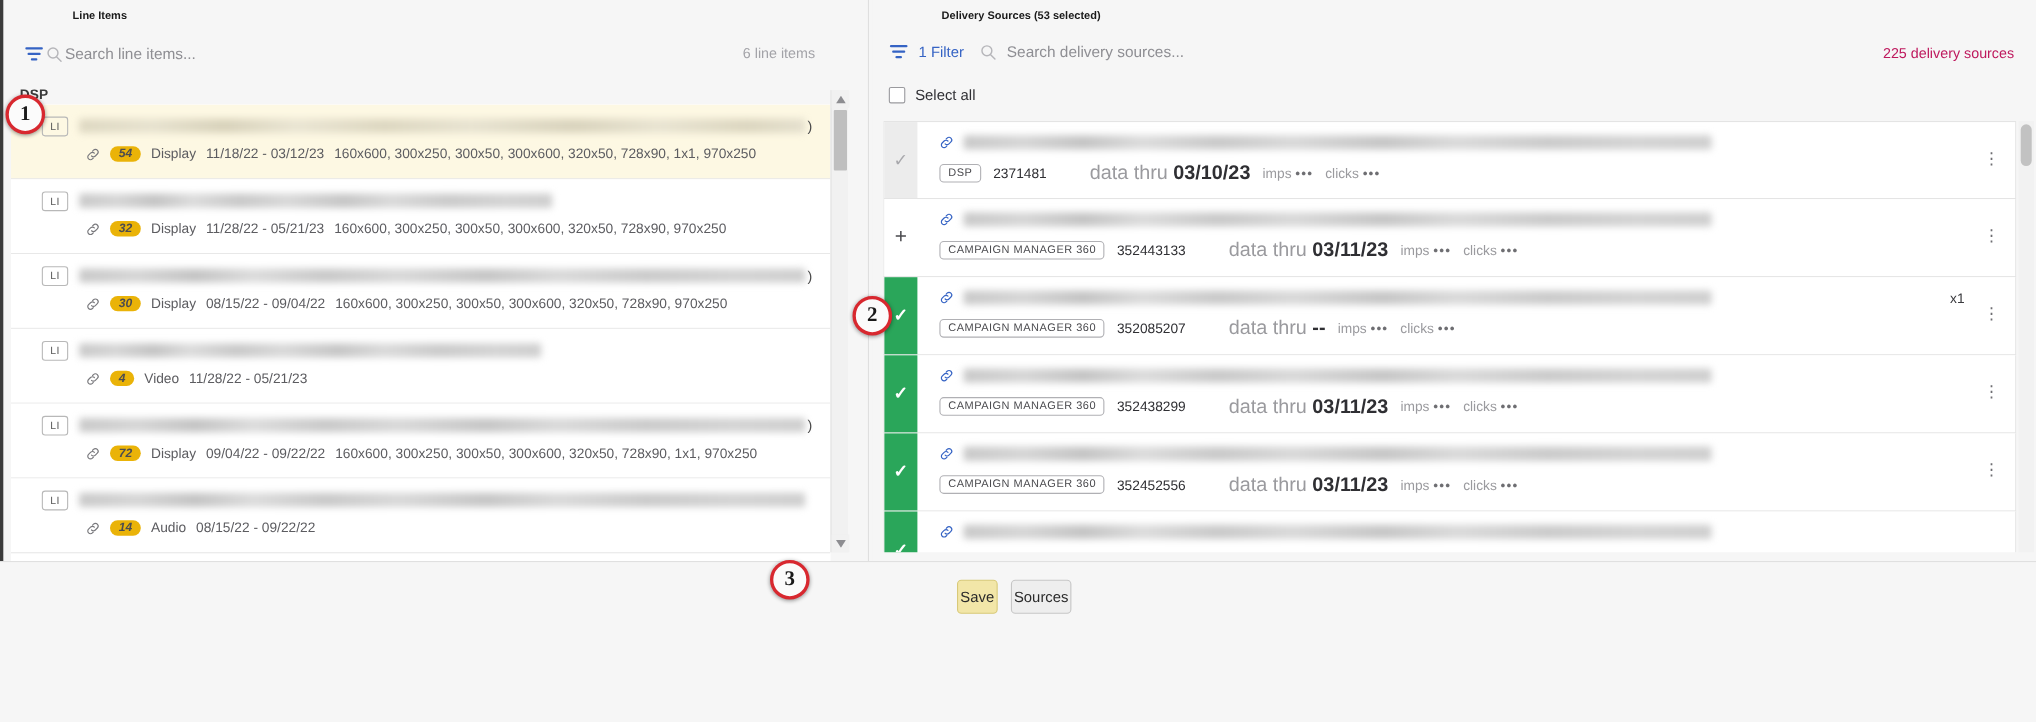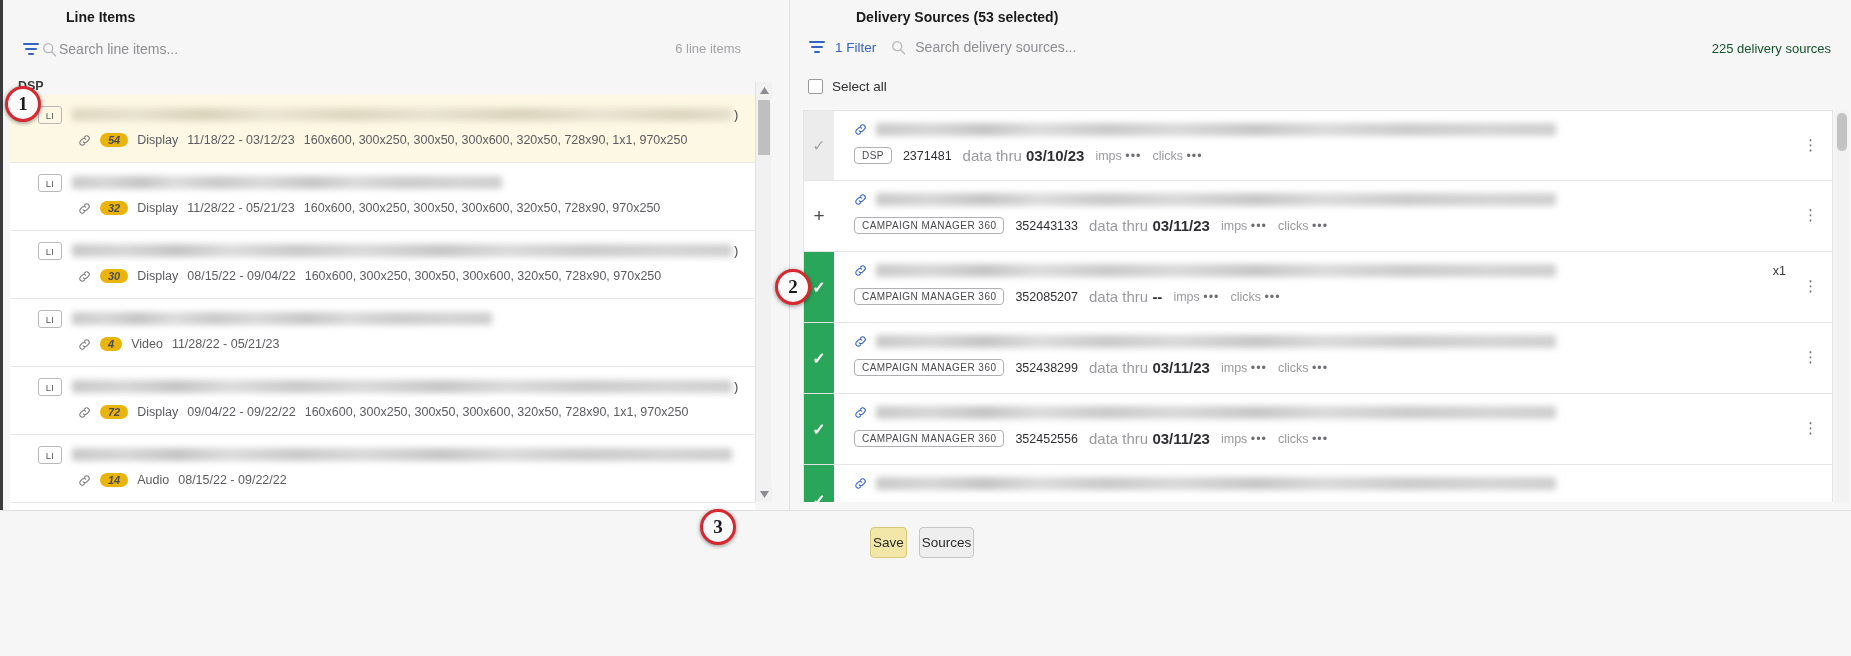--- a/index.html
+++ b/index.html
@@ -21,21 +21,21 @@
     background: linear-gradient(90deg,#ded8c2 0%,#e7e2cf 10%,#d8d2bb 20%,#eae5d3 30%,#ddd7c1 42%,#e8e3d1 54%,#d9d3bd 68%,#e9e4d2 80%,#dcd6c0 92%,#e5e0ce 100%);
   }
 
   
   .left-panel {
     position:absolute; left:0; top:0; width:790px; height:510px;
     background:#f6f6f6;
     border-right:1px solid #dfdfdf;
   }
   .left-edge { position:absolute; left:0; top:0; width:3px; height:510px; background:#3b3b3b; }
-  .panel-title { font-size:14px; font-weight:bold; color:#1a1a1a;padding-left:48px; }
+  .panel-title { font-size:10px; font-weight:bold; color:#1a1a1a;padding-left:48px; }
   .left-title { position:absolute; left:18px; top:9px; }
 
   .searchbar { position:absolute; left:22px; top:40px; display:flex; align-items:center; gap:2px; }
   .filter-icon { width:18px; height:18px; display:block; }
   .search-icon { width:15px; height:15px; display:block; }
   .search-placeholder { font-size:14px; color:#8e8e93; }
   .count-right { position:absolute; top:41px; font-size:13px; color:#a3a3a8; }
   .left-count { right:48px; }
 
   .section-label {
@@ -76,21 +76,21 @@
   .sb-arrow { position:absolute; left:0; width:16px; height:16px; display:flex; align-items:center; justify-content:center; background:#f1f1f1; }
   .sb-arrow.up { top:0; }
   .sb-arrow.down { bottom:0; }
   .sb-thumb { position:absolute; left:2px; top:18px; width:12px; height:55px; background:#bfbfbf; border-radius:1px; }
 
   
   .right-panel { position:absolute; left:793px; top:0; width:1058px; height:510px; background:#f6f6f6; }
   .right-title { position:absolute; left:15px; top:9px;text-align:center; }
   .right-search { position:absolute; left:15px; top:38px; display:flex; align-items:center; gap:9px; }
   .filter-count { font-size:13.5px; color:#3563c4; }
-  .right-count { position:absolute; right:20px; top:41px; font-size:13px; color:#14532d; }
+  .right-count { position:absolute; right:20px; top:41px; font-size:13px; color:#be185d; }
 
   .select-all { position:absolute; left:15px; top:79px; display:flex; align-items:center; gap:9px;text-align:right; }
   .chk { width:15px; height:15px; border:1.5px solid #9a9a9e; border-radius:2px; background:#fff; }
   .select-all-label { font-size:13.5px; color:#303034; }
 
   .ds-list { position:absolute; left:10px; top:110px; width:1030px; height:392px; overflow:hidden; }
   .ds-row { position:relative; height:71px; background:#fff; border:1px solid #e4e4e4; border-top:none; display:flex; }
   .ds-row:first-child { border-top:1px solid #e4e4e4; }
   .ds-state {
     width:30px; flex:0 0 30px; display:flex; align-items:center; justify-content:center;
@@ -101,21 +101,21 @@
   .ds-state.sel { background:#2aa65a; color:#fff; font-weight:bold; }
   .ds-body { flex:1; position:relative; padding:11px 0 0 20px; min-width:0; }
   .ds-titlerow { display:flex; align-items:center; gap:9px; height:15px; }
   .ds-title-blur { flex:1; max-width:680px; }
   .ds-meta { position:absolute; left:20px; top:36px; display:flex; align-items:center; gap:11px; white-space:nowrap; }
   .src-tag {
     border:1px solid #b0b0b4; border-radius:4px; padding:2px 7px;
     font-size:10px; color:#4a4a4e; letter-spacing:.45px; background:#fff;
   }
   .ds-id { font-size:12.5px; color:#2f2f33; }
-  .ds-thru { font-size:15px; color:#9a9a9e; }
+  .ds-thru { font-size:18px; color:#9a9a9e;margin-left:28px; }
   .ds-thru b { color:#2f2f33; font-weight:bold; }
   .ds-stat { font-size:12.5px; color:#9a9a9e; }
   .ds-stat .dots { color:#6e6e72; letter-spacing:1px; }
   .ds-kebab { position:absolute; right:14px; top:26px; color:#6e6e72; font-size:15px; line-height:1; letter-spacing:0; }
   .ds-x1 { position:absolute; right:46px; top:12px; font-size:12.5px; color:#3a3a3e; }
 
   .right-scroll { position:absolute; right:2px; top:110px; width:14px; height:392px; background:#f2f2f2; }
   .rs-thumb { position:absolute; left:2px; top:3px; width:10px; height:38px; background:#c2c2c2; border-radius:5px; }
 
   

